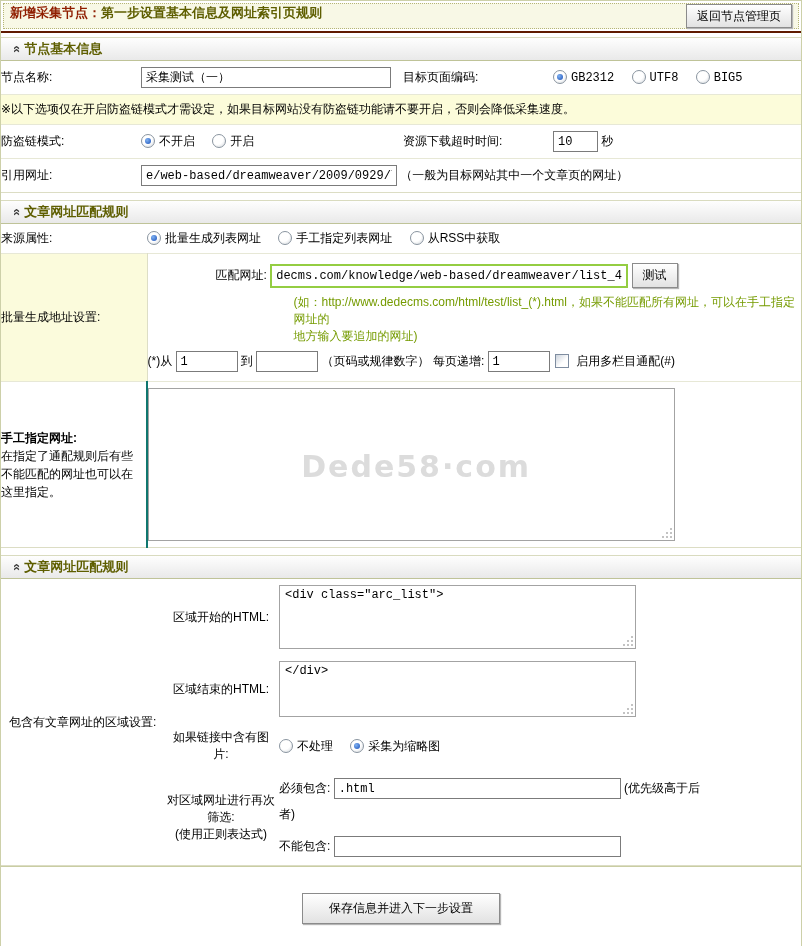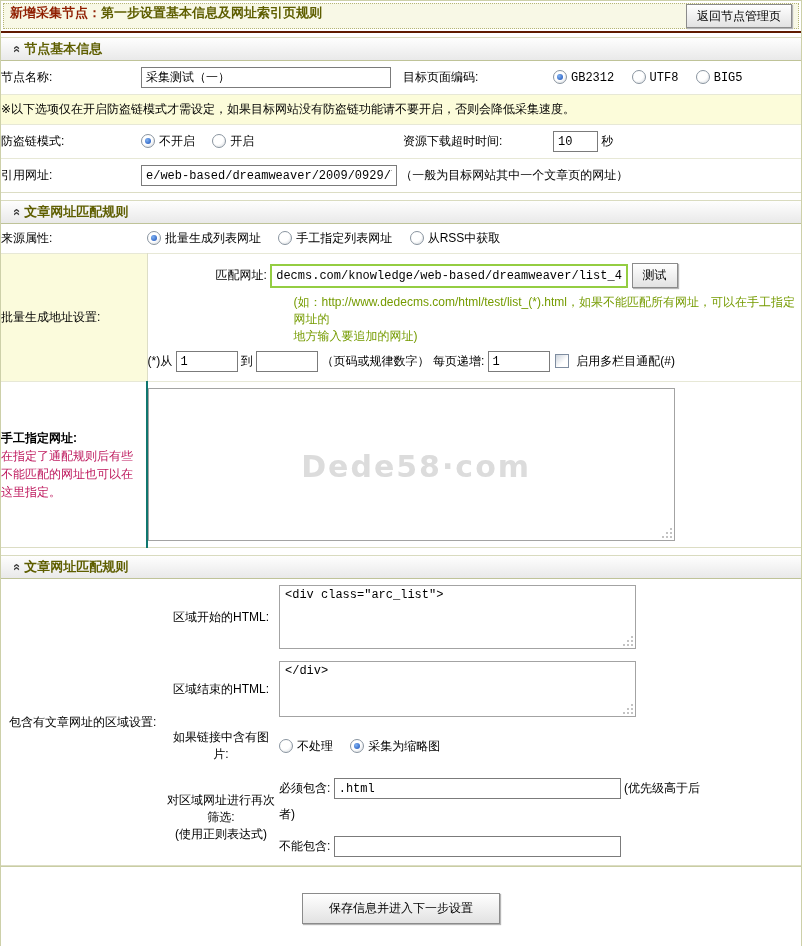--- a/index.html
+++ b/index.html
@@ -59,21 +59,21 @@
   .ta-wrap{position:relative;display:inline-block;vertical-align:middle;}
   .grip{position:absolute;right:3px;bottom:3px;width:10px;height:10px;pointer-events:none;}
   .grip::after{content:"";position:absolute;right:0;bottom:0;width:2px;height:2px;background:#c3c3c3;
        box-shadow:-4px 0 0 #c3c3c3,-8px 0 0 #c3c3c3,0 -4px 0 #c3c3c3,-4px -4px 0 #c3c3c3,0 -8px 0 #c3c3c3;}
   .wm{position:absolute;left:50%;top:50%;transform:translate(-48%,-45%);
       font:bold 30px "DejaVu Sans",sans-serif;color:#dcdcdc;letter-spacing:2px;pointer-events:none;}
 
   .hint-green{color:#759b00;}
   .man-label{line-height:18px;padding-right:6px;}
   .man-title{font-weight:bold;}
-  .man-desc{color:#be185d;}
+  .man-desc{color:#000000;}
   .mid{text-align:center;line-height:17px;padding:0 2px;}
   .c3content{padding-left:14px;}
   .filter-flow{width:422px;line-height:26px;}
   .line{padding:3px 0;}
   .num{width:62px;text-align:left;}
 
   .footer{border-top:1px solid #c9cda3;text-align:center;padding:26px 0 40px 0;}
 </style>
 </head>
 <body>

